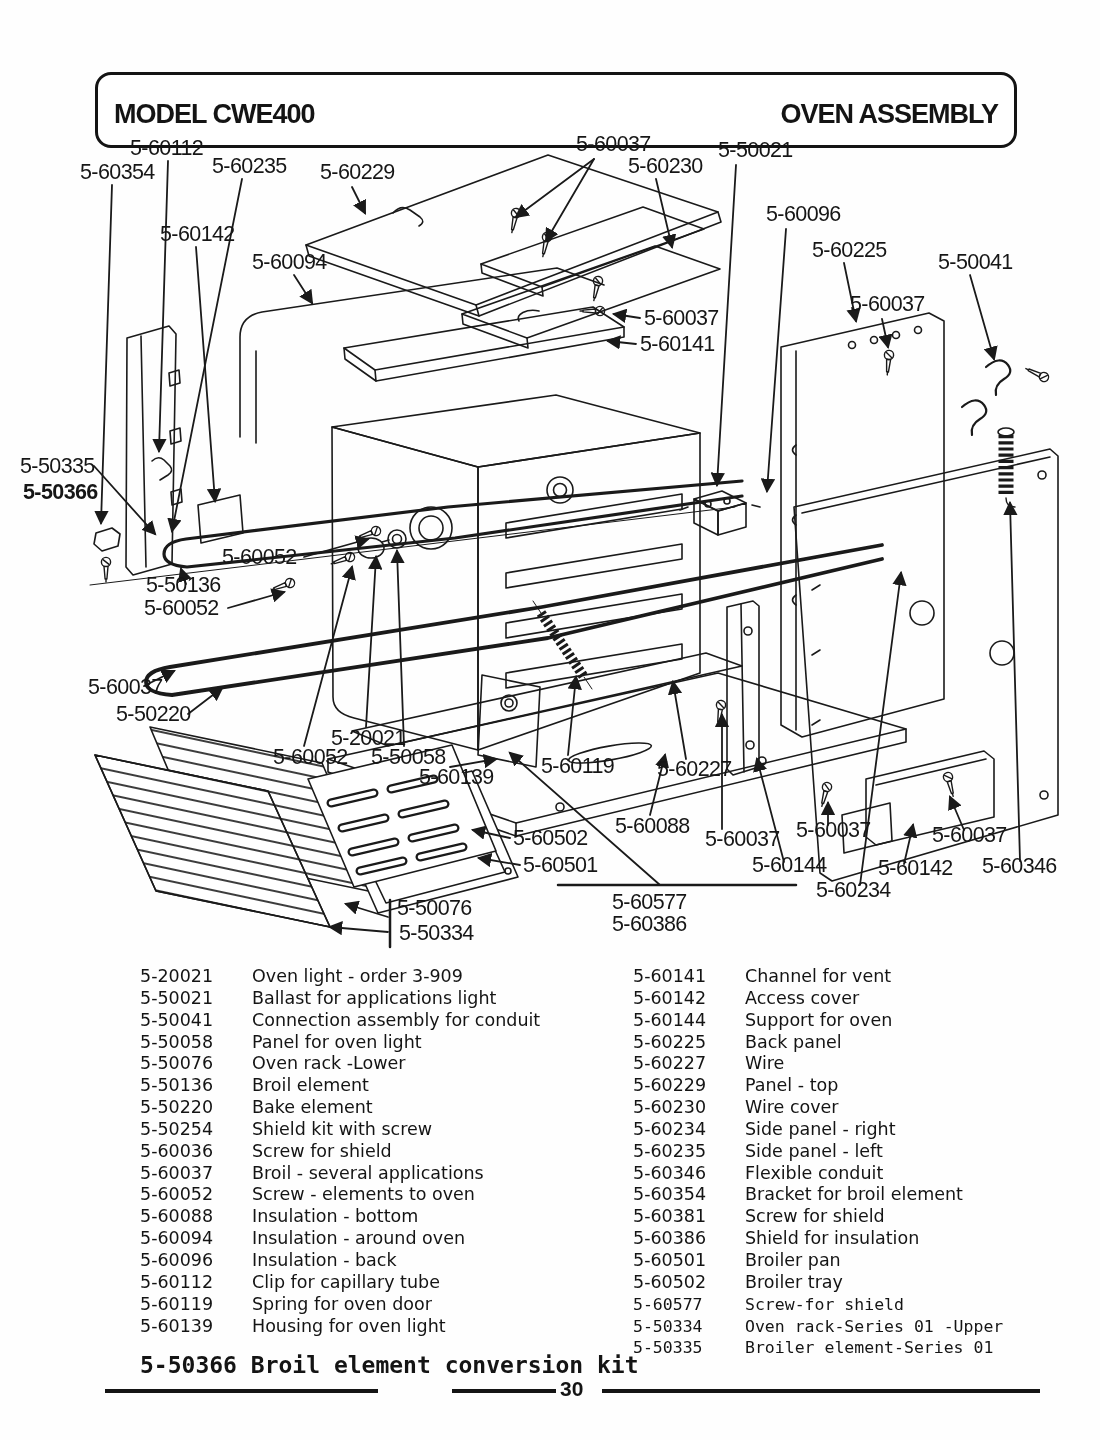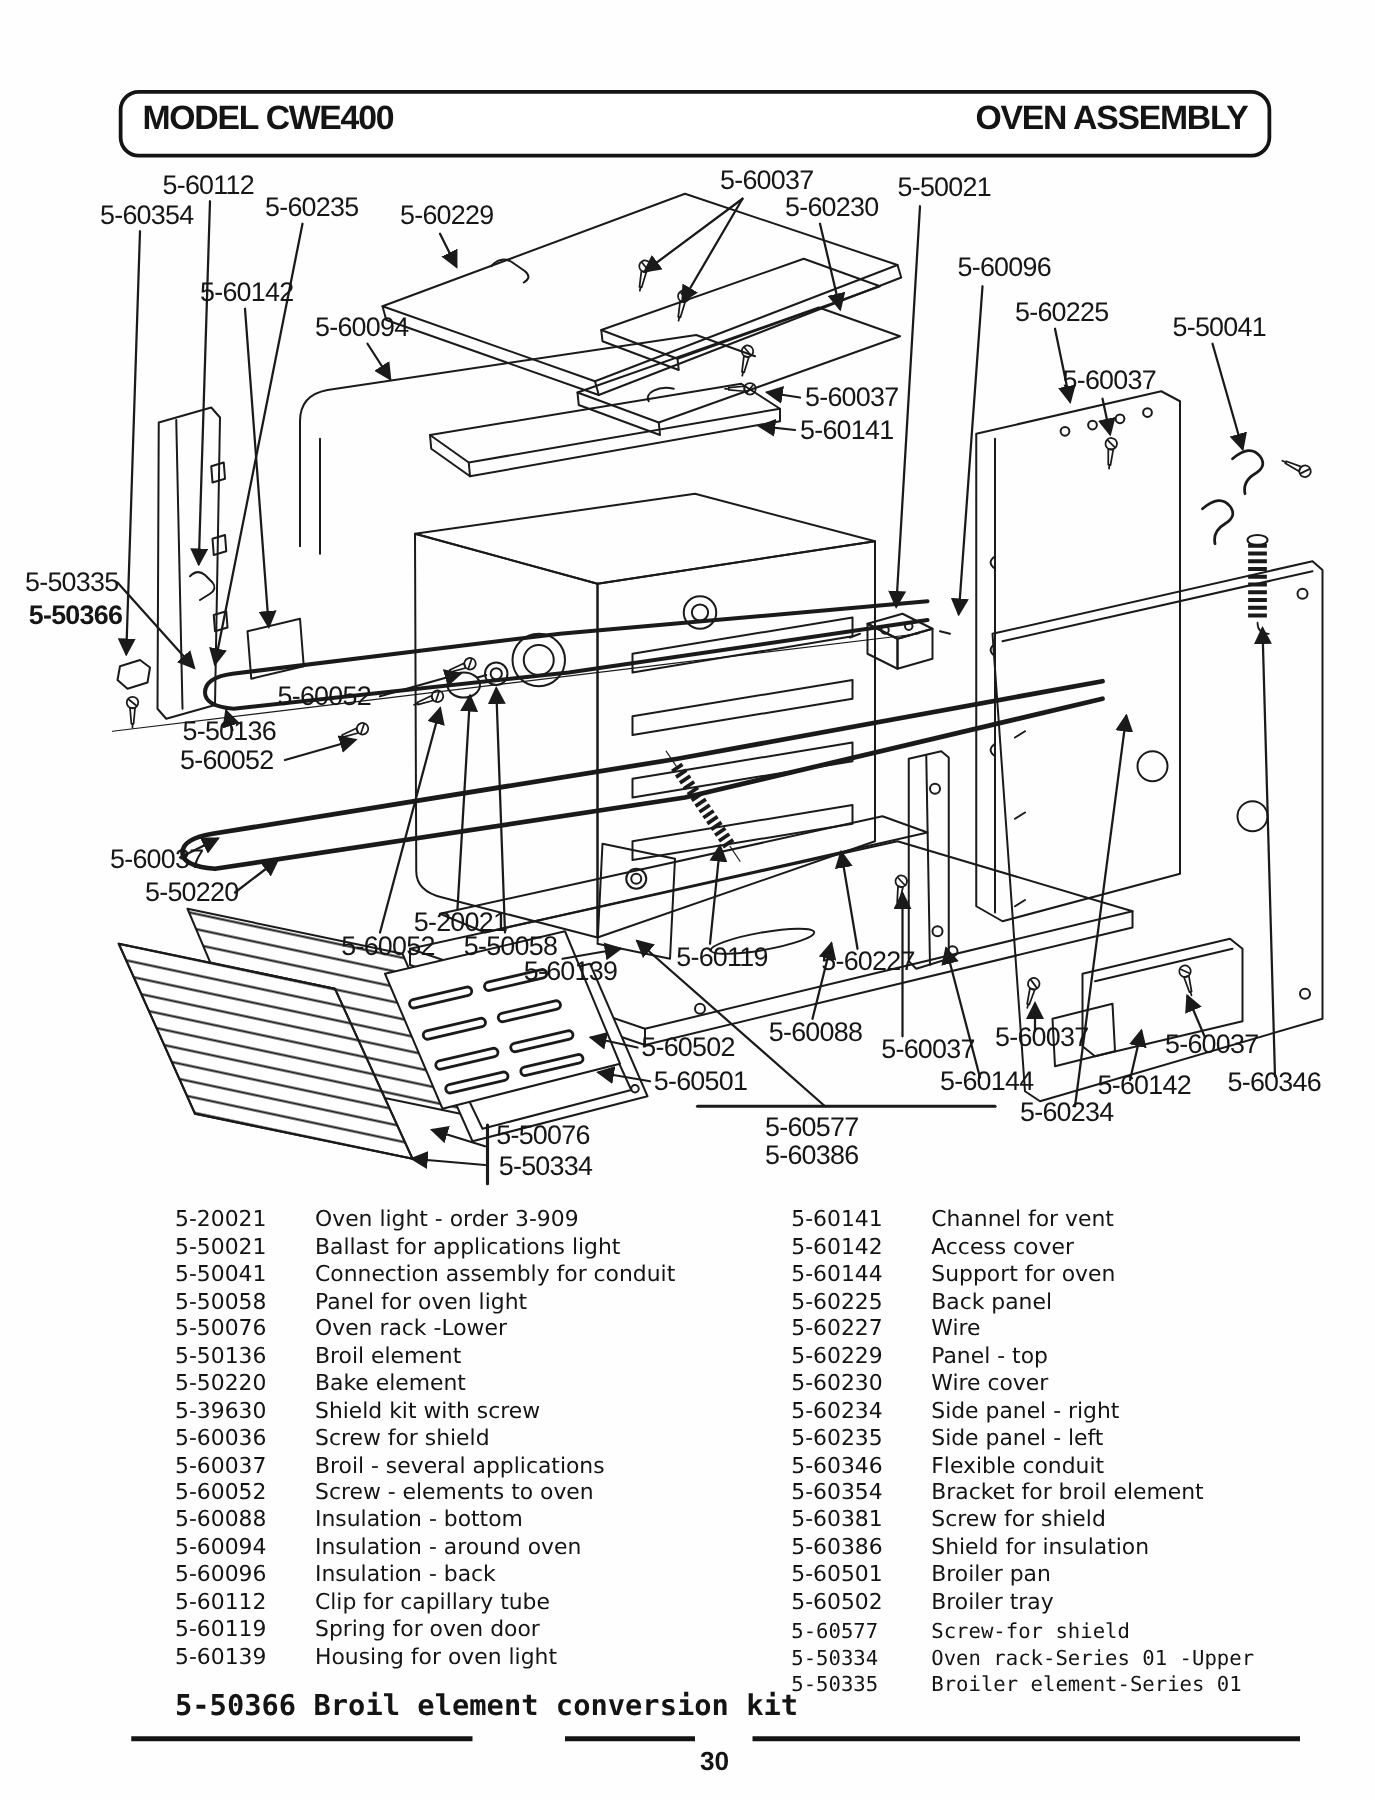--- a/index.html
+++ b/index.html
@@ -1,21 +1,21 @@
 <!DOCTYPE html>
 <html><head>
 <meta charset="utf-8">
 <style>
   html,body{margin:0;padding:0;background:#e8e8e4;}
   #page{position:relative;width:1100px;height:1440px;background:#fefefe;overflow:hidden;
         font-family:"DejaVu Sans",sans-serif;color:#141414;}
   
   #hdrbox{position:absolute;left:95px;top:72px;width:884px;height:40px;
-          border:3.5px solid #141414;border-radius:16px;display:flex;align-items:flex-start;
-          justify-content:space-between;padding:4px 16px;background:#fff;}
+          border:3.5px solid #141414;border-radius:16px;display:flex;align-items:flex-end;
+          justify-content:space-between;padding:15px 16px;background:#fff;}
   #hdrbox .ht{font-family:"Liberation Sans",sans-serif;font-weight:bold;font-size:27px;
           letter-spacing:-1px;white-space:nowrap;}
   
   #diag{position:absolute;left:0;top:115px;width:1100px;height:845px;}
   #diag .ln{stroke:#1a1a1a;fill:none;stroke-width:1.6;stroke-linejoin:round;stroke-linecap:round;}
   #labels text{font-family:"Liberation Sans",sans-serif;font-size:21.5px;letter-spacing:-0.6px;
           fill:#161616;font-weight:500;}
   #labels text.lb{font-weight:bold;}
   
   .plist{position:absolute;font-size:17.5px;line-height:21.85px;white-space:nowrap;}
@@ -25,21 +25,21 @@
   .pnum{display:inline-block;width:112px;flex:0 0 112px;}
   .prow.mono{font-family:"DejaVu Sans Mono",monospace;font-size:16.5px;}
   #lfoot{position:absolute;left:140px;top:1352px;font-family:"DejaVu Sans Mono",monospace;
          font-weight:bold;font-size:23px;white-space:nowrap;}
   
   .rule{position:absolute;top:1389px;height:4px;background:#141414;}
   #rule1{left:105px;width:273px;}
   #rule2{left:452px;width:104px;}
   #rule3{left:602px;width:438px;}
   #pgnum{position:absolute;left:560px;top:1377px;font-weight:bold;font-size:21px;
-         font-family:"Liberation Sans",sans-serif;margin-top:21px;}
+         font-family:"Liberation Sans",sans-serif;}
 </style>
 </head>
 <body>
 
 <div id="page">
 
   <div id="hdrbox">
     <span class="ht">MODEL CWE400</span>
     <span class="ht">OVEN ASSEMBLY</span>
   </div>
@@ -372,21 +372,21 @@
       </div>
       <div class="prow">
         <span class="pnum">5-50136</span>
         <span class="pdesc">Broil element</span>
       </div>
       <div class="prow">
         <span class="pnum">5-50220</span>
         <span class="pdesc">Bake element</span>
       </div>
       <div class="prow">
-        <span class="pnum">5-39630</span>
+        <span class="pnum">5-50254</span>
         <span class="pdesc">Shield kit with screw</span>
       </div>
       <div class="prow">
         <span class="pnum">5-60036</span>
         <span class="pdesc">Screw for shield</span>
       </div>
       <div class="prow">
         <span class="pnum">5-60037</span>
         <span class="pdesc">Broil - several applications</span>
       </div>

